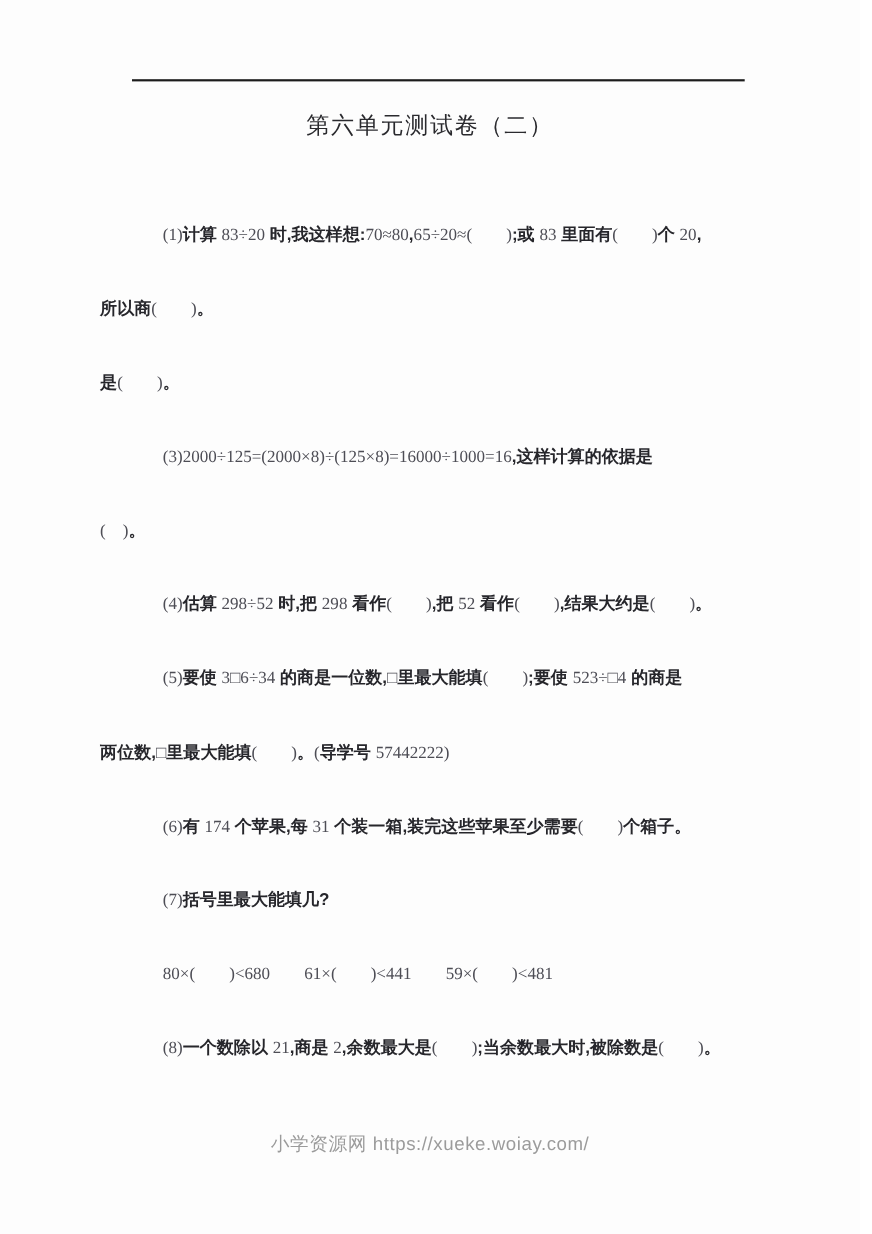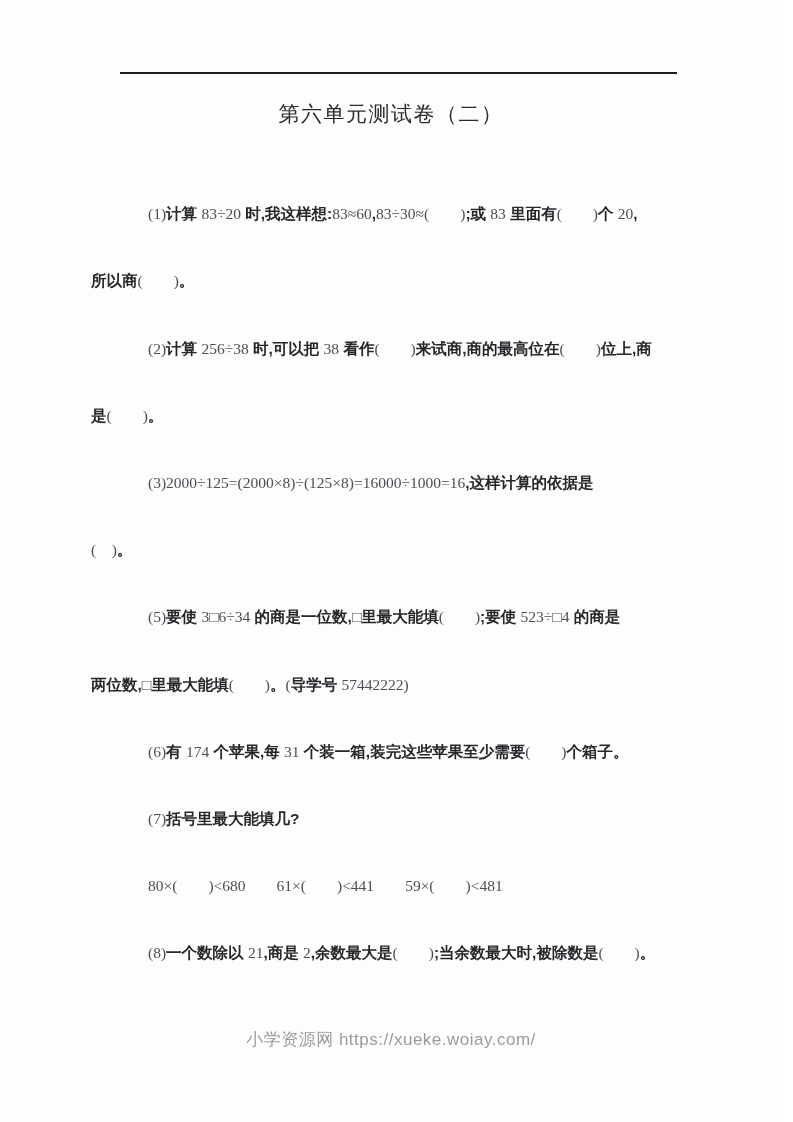--- a/index.html
+++ b/index.html
@@ -56,26 +56,26 @@
 </style>
 </head>
 <body>
 
 <div class="page">
   <div class="top-rule"></div>
   <div class="title">第六单元测试卷（二）</div>
 
   <div class="content">
     
-    <div class="ln ind mx"><span class="num">(1)</span>计算 <span class="num">83÷20</span> 时,我这样想:<span class="num">83≈60</span>,<span class="num">83÷30≈(</span>　　<span class="num">)</span>;或 <span class="num">83</span> 里面有<span class="num">(</span>　　<span class="num">)</span>个 <span class="num">20</span>,</div>
+    <div class="ln ind mx"><span class="num">(1)</span>计算 <span class="num">83÷20</span> 时,我这样想:<span class="num">70≈80</span>,<span class="num">65÷20≈(</span>　　<span class="num">)</span>;或 <span class="num">83</span> 里面有<span class="num">(</span>　　<span class="num">)</span>个 <span class="num">20</span>,</div>
     <div class="ln mx">所以商<span class="num">(</span>　　<span class="num">)</span>。</div>
-    <div class="ln ind mx"><span class="num">(2)</span>计算 <span class="num">256÷38</span> 时,可以把 <span class="num">38</span> 看作<span class="num">(</span>　　<span class="num">)</span>来试商,商的最高位在<span class="num">(</span>　　<span class="num">)</span>位上,商</div>
     <div class="ln mx">是<span class="num">(</span>　　<span class="num">)</span>。</div>
     <div class="ln ind mx"><span class="num">(3)2000÷125=(2000×8)÷(125×8)=16000÷1000=16</span>,这样计算的依据是</div>
     <div class="ln mx"><span class="num">(</span>　<span class="num">)</span>。</div>
+    <div class="ln ind mx"><span class="num">(4)</span>估算 <span class="num">298÷52</span> 时,把 <span class="num">298</span> 看作<span class="num">(</span>　　<span class="num">)</span>,把 <span class="num">52</span> 看作<span class="num">(</span>　　<span class="num">)</span>,结果大约是<span class="num">(</span>　　<span class="num">)</span>。</div>
     <div class="ln ind mx"><span class="num">(5)</span>要使 <span class="num">3□6÷34</span> 的商是一位数,<span class="num">□</span>里最大能填<span class="num">(</span>　　<span class="num">)</span>;要使 <span class="num">523÷□4</span> 的商是</div>
     <div class="ln mx">两位数,<span class="num">□</span>里最大能填<span class="num">(</span>　　<span class="num">)</span>。<span class="num">(</span>导学号 <span class="num">57442222)</span></div>
     <div class="ln ind mx"><span class="num">(6)</span>有 <span class="num">174</span> 个苹果,每 <span class="num">31</span> 个装一箱,装完这些苹果至少需要<span class="num">(</span>　　<span class="num">)</span>个箱子。</div>
     <div class="ln ind mx"><span class="num">(7)</span>括号里最大能填几?</div>
     <div class="ln ind mx"><span class="num">80×(</span>　　<span class="num">)&lt;680</span>　　<span class="num">61×(</span>　　<span class="num">)&lt;441</span>　　<span class="num">59×(</span>　　<span class="num">)&lt;481</span></div>
     <div class="ln ind mx"><span class="num">(8)</span>一个数除以 <span class="num">21</span>,商是 <span class="num">2</span>,余数最大是<span class="num">(</span>　　<span class="num">)</span>;当余数最大时,被除数是<span class="num">(</span>　　<span class="num">)</span>。</div>
     
     
     
     

